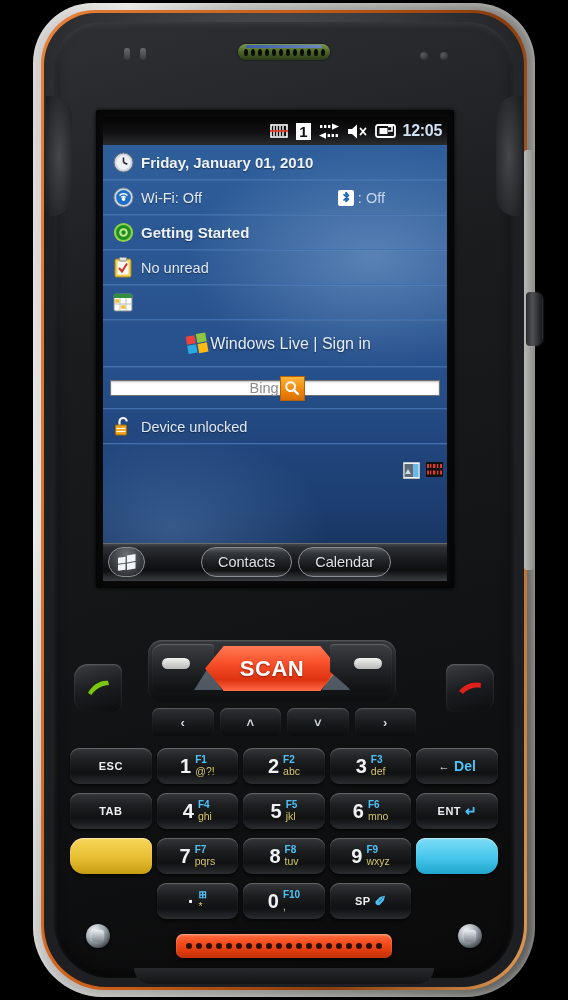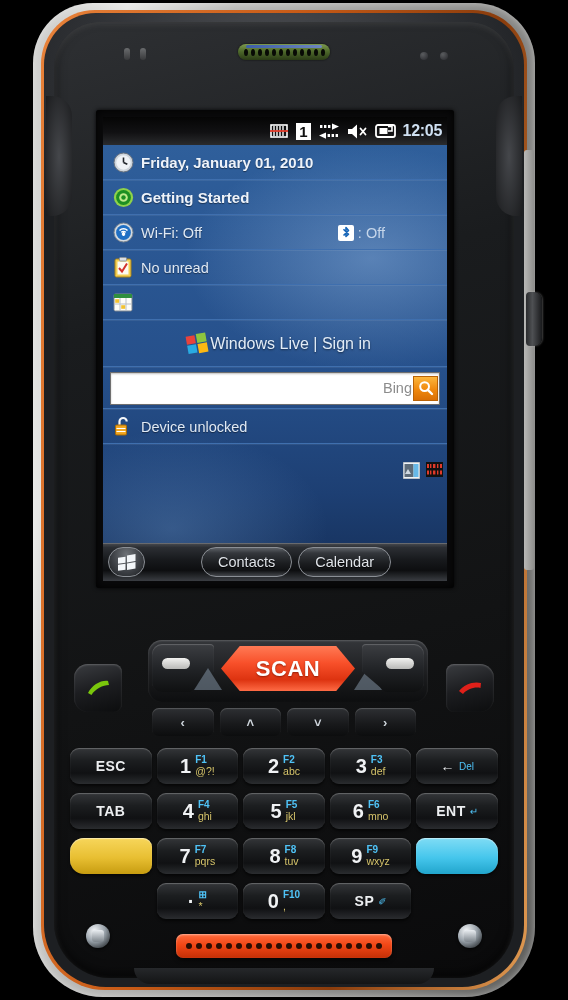--- a/index.html
+++ b/index.html
@@ -119,22 +119,22 @@
   .row .tx.b { font-weight:bold; font-size:15px; color:#eef3fa; }
   .row .bt { position:absolute; right:62px; display:flex; align-items:center; gap:4px;
     color:#c6d6ea; font-size:14.5px; }
 
   .live-row { height: 47px; justify-content: center; gap: 1px; }
   .live-row .lt { color:#e2ecf7; font-size:16px; text-shadow:0 1px 2px rgba(0,0,0,.5); }
 
   .search-row { height: 42px; display:flex; align-items:center; justify-content:center;
     border-bottom:1px solid #3f6fae; border-top:1px solid rgba(255,255,255,.07); }
   .search-box {
-    width: 330px; height: 33px; background:#fff; border:1px solid #6f6f6f;
-    display:flex; align-items:center; justify-content:flex-end;
+    width: 330px; height: 16px; background:#fff; border:1px solid #6f6f6f;
+    display:flex; align-items:center; justify-content:center;
     box-shadow: inset 0 1px 2px rgba(0,0,0,.25);
   }
   .search-box .ph { color:#8c8c8c; font-size:14.5px; padding-left:5px; }
   .search-btn {
     width: 25px; height: 25px; margin:0 1px;
     background: linear-gradient(180deg,#fcb63c,#f0880d 55%,#d96f05);
     display:flex; align-items:center; justify-content:center;
     border: 1px solid #b96205;
   }
   .filler { height: 39px; position: relative; border-top:1px solid rgba(255,255,255,.07); }
@@ -159,21 +159,21 @@
     display:flex; align-items:center; justify-content:center;
     text-shadow: 0 1px 1px #000;
   }
   .tb-btn.contacts { margin-left:56px; }
 
   
   .kp-panel {
     position:absolute; left:70px; top:640px; width:428px; height:300px;
   }
   .scan-block {
-    position:absolute; left:78px; top:0px; width:280px; height:62px;
+    position:absolute; left:78px; top:0px; width:248px; height:62px;
     border-radius: 14px;
     background: linear-gradient(180deg,#34363a,#1a1b1d 60%,#0d0e0f);
     box-shadow: inset 0 1px 2px rgba(255,255,255,.2);
   }
   .scan-key {
     position:absolute; left:50%; top:6px; transform:translateX(-50%);
     width:134px; height:45px;
     background: linear-gradient(180deg,#ff7a55 0%,#f8502a 38%,#dd3310 75%,#ff6b45 100%);
     clip-path: polygon(14% 0, 86% 0, 100% 50%, 86% 100%, 14% 100%, 0 50%);
     display:flex; align-items:center; justify-content:center;
@@ -223,31 +223,31 @@
     position:relative; height:36px; border-radius:9px;
     background: linear-gradient(180deg,#343639 0%,#1c1e20 35%,#101113 70%,#2a2c2f 100%);
     box-shadow: inset 0 1px 1px rgba(255,255,255,.25), 0 2px 3px rgba(0,0,0,.65);
     display:flex; align-items:center; justify-content:center; gap:4px;
     color:#e8eaec;
   }
   .key .big { font-size:20px; font-weight:bold; color:#f0f2f4; line-height:1; }
   .key .stack { display:flex; flex-direction:column; align-items:flex-start; line-height:1.05; }
   .key .fn { font-size:10px; font-weight:bold; color:#4fc3f7; }
   .key .al { font-size:10.5px; color:#d6c46a; }
-  .key .lbl { font-size:14px; font-weight:bold; color:#eceef0; letter-spacing:.5px; }
+  .key .lbl { font-size:11px; font-weight:bold; color:#eceef0; letter-spacing:.5px; }
   .key.blank { background:none; box-shadow:none; }
   .key.yellow {
     background: linear-gradient(180deg,#f7d65b,#e8bf32 55%,#c79c10);
     border-radius: 14px 9px 9px 14px; box-shadow: inset 0 1px 1px rgba(255,255,255,.5), 0 2px 3px rgba(0,0,0,.6);
   }
   .key.cyan {
     background: linear-gradient(180deg,#7fdcf5,#45c6ec 55%,#21a5cc);
     border-radius: 9px 14px 14px 9px; box-shadow: inset 0 1px 1px rgba(255,255,255,.5), 0 2px 3px rgba(0,0,0,.6);
   }
-  .key .del { font-size:10px; font-weight:normal; color:#4fc3f7; }
+  .key .del { font-size:14px; font-weight:bold; color:#4fc3f7; }
 
   
   .stud { position:absolute; width:24px; height:24px; border-radius:50%;
     background: radial-gradient(circle at 35% 28%, #f4f6f8, #9aa3ab 45%, #4c5257 75%, #2a2d30);
     box-shadow: 0 1px 3px rgba(0,0,0,.8); }
   .stud::after { content:""; position:absolute; inset:6px;
     background: linear-gradient(180deg,#e9edf1,#7d858c); border-radius:3px; }
   .stud.l { left:86px; bottom:52px; }
   .stud.r { right:86px; bottom:52px; }
   .btm-speaker {
@@ -365,50 +365,50 @@
             <line x1="10.5" y1="10.5" x2="10.5" y2="5.5" stroke="#23272c" stroke-width="1.6"></line>
             <line x1="10.5" y1="10.5" x2="14.3" y2="12.3" stroke="#23272c" stroke-width="1.6"></line>
           </svg>
         </span>
         <span class="tx b">Friday, January 01, 2010</span>
       </div>
 
       <div class="row">
         <span class="ic">
           <svg width="21" height="21" viewBox="0 0 21 21">
-            <circle cx="10.5" cy="10.5" r="9.6" fill="#8fd24a"></circle>
-            <circle cx="10.5" cy="10.5" r="7.4" fill="#1d8f22"></circle>
-            <circle cx="10.5" cy="10.5" r="4.3" fill="#bfe98a"></circle>
-            <circle cx="10.5" cy="10.5" r="2.2" fill="#1d8f22"></circle>
-          </svg>
-        </span>
-        <span class="tx b">Getting Started</span>
-      </div>
-
-      <div class="row">
-        <span class="ic">
-          <svg width="21" height="21" viewBox="0 0 21 21">
             <circle cx="10.5" cy="10.5" r="9.5" fill="#d3dae1" stroke="#7d8792"></circle>
             <circle cx="10.5" cy="10.5" r="7.4" fill="#1f6fc4"></circle>
             <circle cx="10.5" cy="12" r="1.8" fill="#fff"></circle>
             <rect x="9.8" y="9" width="1.5" height="5" fill="#fff"></rect>
             <path d="M6.5 8.5 A5.5 5.5 0 0 1 14.5 8.5" fill="none" stroke="#fff" stroke-width="1.5"></path>
             <path d="M8.2 10.4 A3 3 0 0 1 12.8 10.4" fill="none" stroke="#fff" stroke-width="1.3"></path>
           </svg>
         </span>
         <span class="tx">Wi-Fi: Off</span>
         <span class="bt">
           <span>
             <svg width="16" height="16" viewBox="0 0 16 16">
               <rect x="0" y="0" width="16" height="16" rx="2" fill="#fff"></rect>
               <path d="M5.5 4.2 L10.5 9.2 L8 11.5 L8 2.5 L10.5 5.5 L5.5 10.5" fill="none" stroke="#1766b8" stroke-width="1.6" stroke-linejoin="round"></path>
             </svg>
           </span>
           <span>: Off</span>
         </span>
+      </div>
+
+      <div class="row">
+        <span class="ic">
+          <svg width="21" height="21" viewBox="0 0 21 21">
+            <circle cx="10.5" cy="10.5" r="9.6" fill="#8fd24a"></circle>
+            <circle cx="10.5" cy="10.5" r="7.4" fill="#1d8f22"></circle>
+            <circle cx="10.5" cy="10.5" r="4.3" fill="#bfe98a"></circle>
+            <circle cx="10.5" cy="10.5" r="2.2" fill="#1d8f22"></circle>
+          </svg>
+        </span>
+        <span class="tx b">Getting Started</span>
       </div>
 
 
       <div class="row">
         <span class="ic">
           <svg width="18" height="21" viewBox="0 0 18 21">
             <rect x="1" y="2" width="16" height="18" rx="1.5" fill="#f3cf52" stroke="#a8821a"></rect>
             <rect x="3.5" y="4.5" width="11" height="13" fill="#fdfbf2"></rect>
             <rect x="5.5" y="0.5" width="7" height="3.5" rx="1" fill="#dcdfe3" stroke="#8d949b"></rect>
             <path d="M5 11 L8 14.5 L13 6.5" fill="none" stroke="#d2322d" stroke-width="2"></path>

